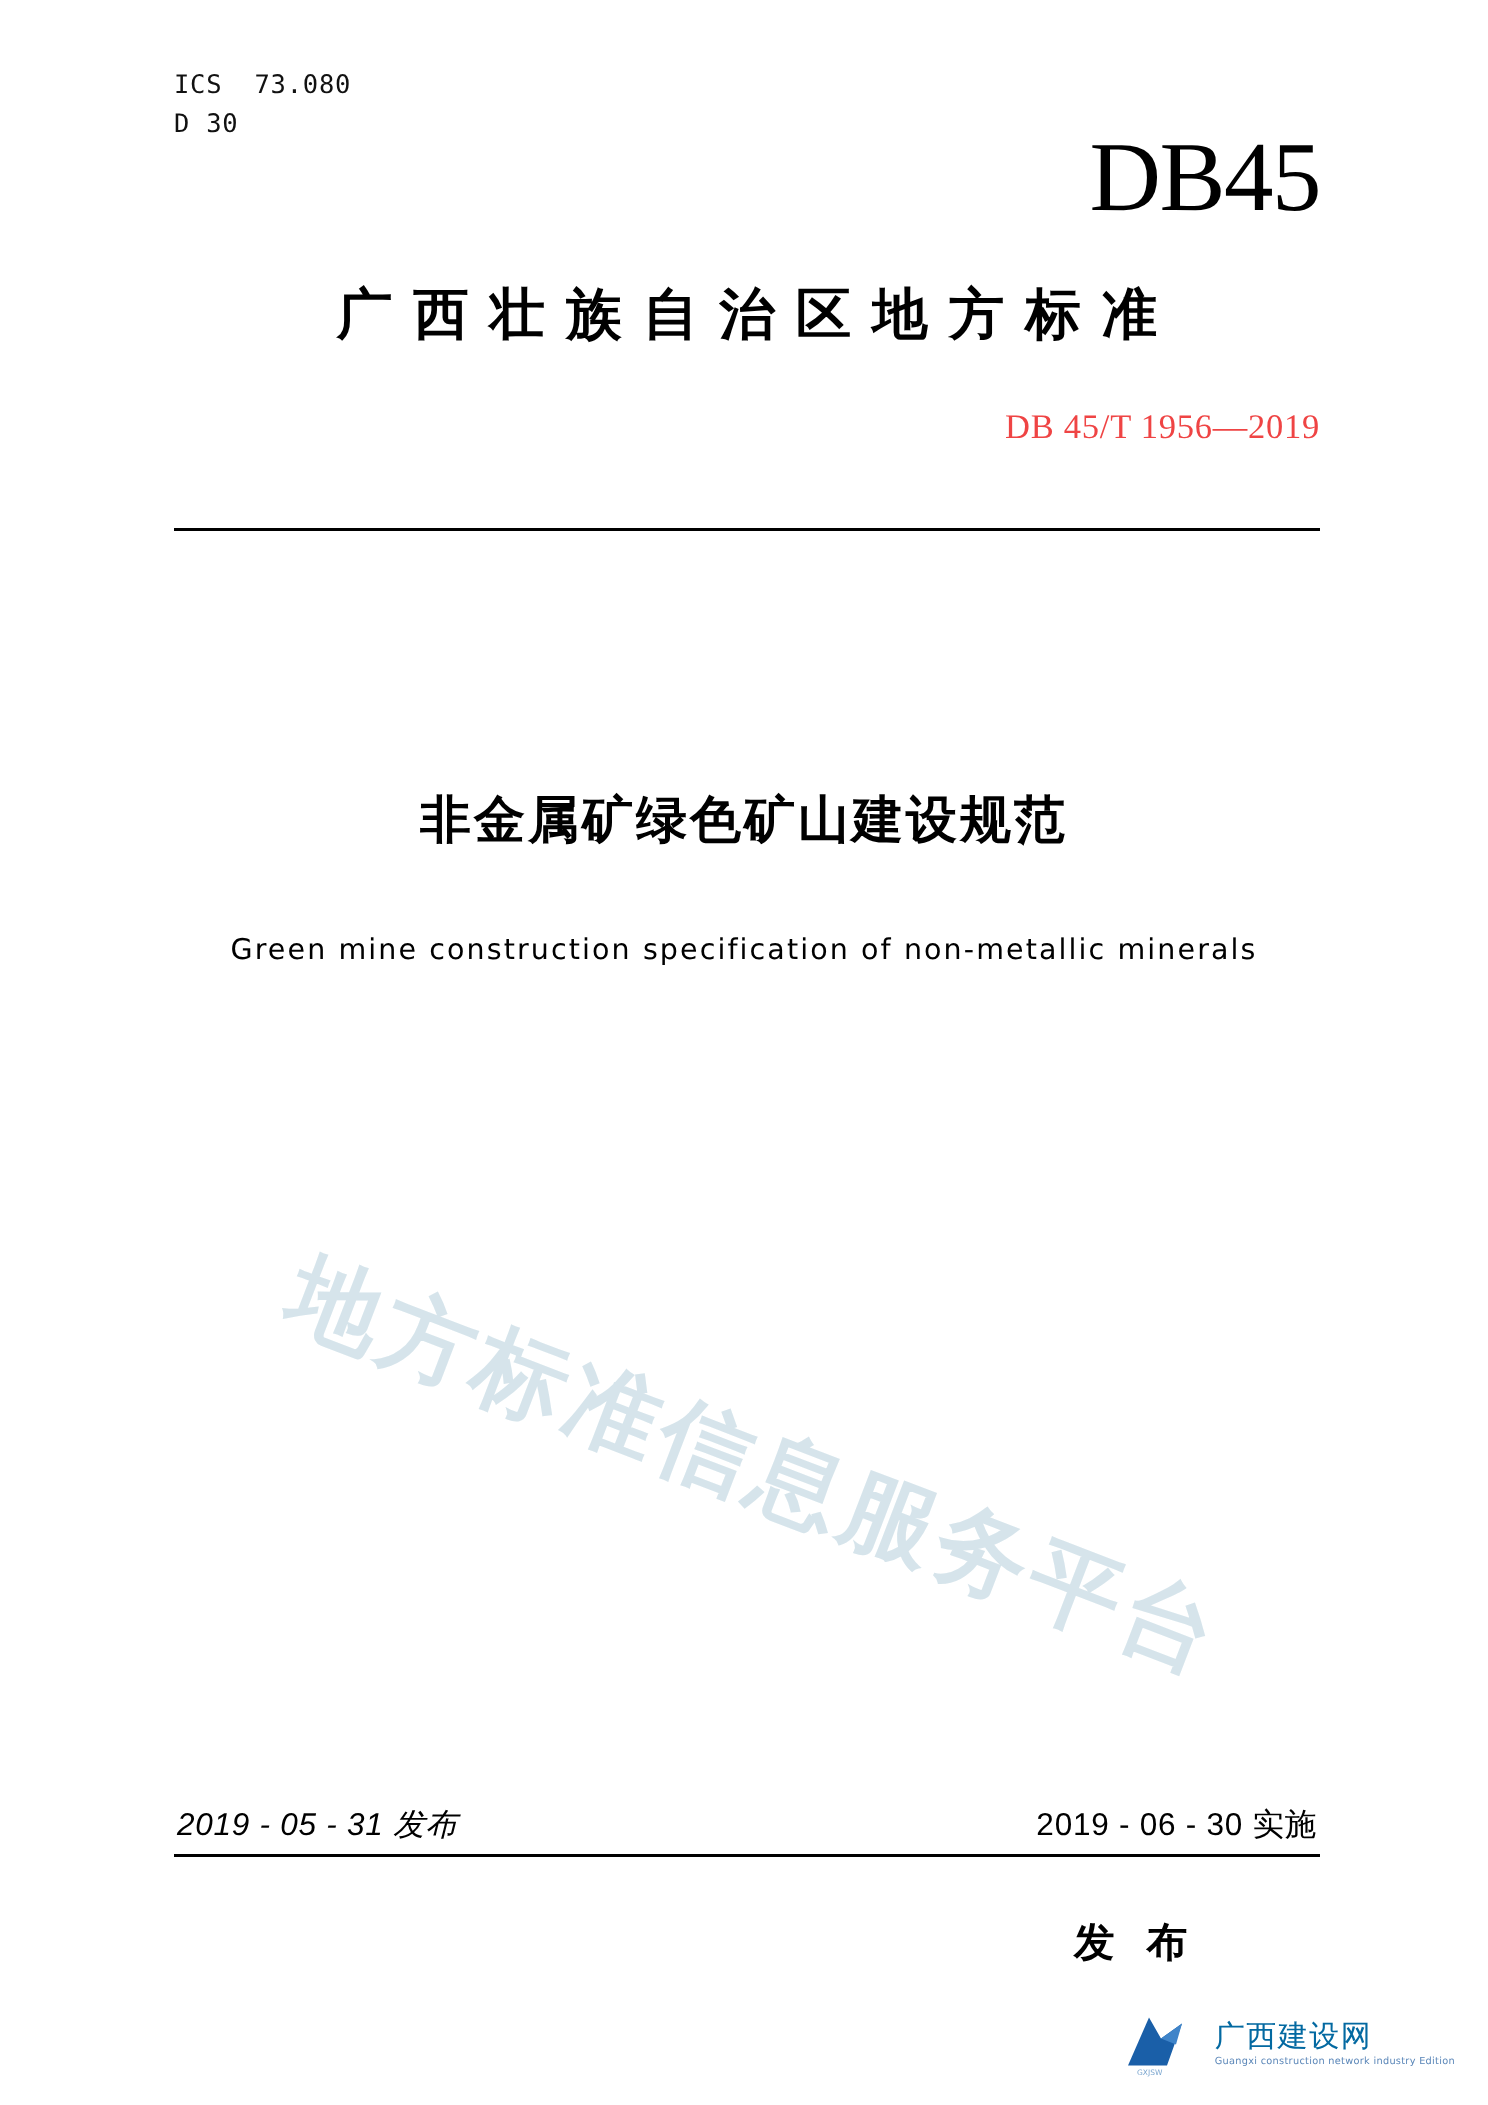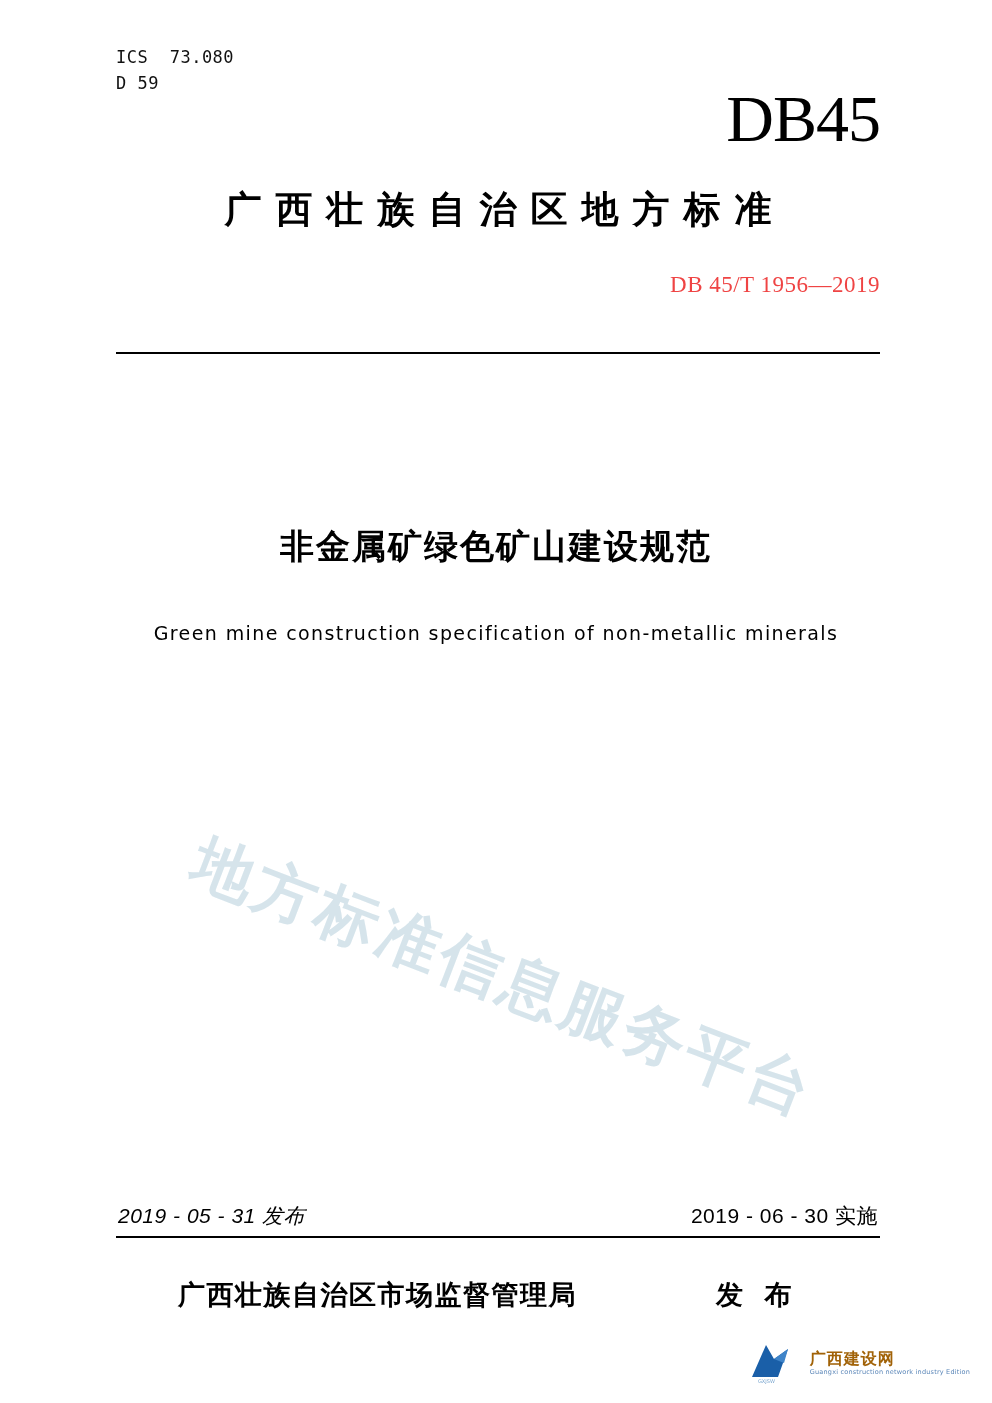--- a/index.html
+++ b/index.html
@@ -191,61 +191,60 @@
   }
   .site-logo .mark svg { display: block; }
   .site-logo .txt {
     display: flex;
     flex-direction: column;
     justify-content: center;
     line-height: 1.1;
   }
   .site-logo .txt .cn {
     font-family: "Liberation Sans", sans-serif;
-    font-size: 16px;
-    font-weight: bold;
-    color: #a16207;
+    font-size: 20px;
+    font-weight: normal;
+    color: #0369a1;
     letter-spacing: 1px;
   }
   .site-logo .txt .en {
     font-family: "DejaVu Sans", sans-serif;
     font-size: 6.5px;
     color: #5a86b8;
     letter-spacing: 0.2px;
     margin-top: 2px;
   }
 </style>
 </head>
 <body>
 
 <div class="page">
 
   <div class="ics-block">
     <div class="ics-line">ICS  73.080</div>
-    <div class="ics-line">D 59</div>
+    <div class="ics-line">D 30</div>
   </div>
 
   <div class="db45">DB45</div>
 
   <div class="standard-title-cn">广西壮族自治区地方标准</div>
 
   <div class="standard-code">DB 45/T 1956—2019</div>
 
   <div class="rule-top"></div>
 
   <div class="doc-title-cn">非金属矿绿色矿山建设规范</div>
   <div class="doc-title-en">Green mine construction specification of non-metallic minerals</div>
 
   <div class="watermark">地方标准信息服务平台</div>
 
   <div class="date-left">2019 - 05 - 31 发布</div>
   <div class="date-right">2019 - 06 - 30 实施</div>
   <div class="rule-dates"></div>
 
-  <div class="publisher">广西壮族自治区市场监督管理局</div>
   <div class="publish-word">发 布</div>
 
   <div class="site-logo">
     <div class="mark">
       <svg width="58" height="44" viewBox="0 0 58 44" xmlns="http://www.w3.org/2000/svg">
         <polygon points="8,36 22,4 30,18 44,8 34,36" fill="#1a5fa8"></polygon>
         <polygon points="30,18 44,8 40,22" fill="#3f84c9"></polygon>
         <text x="14" y="42" font-family="DejaVu Sans, sans-serif" font-size="5" fill="#7aa6cf">GXJSW</text>
       </svg>
     </div>

